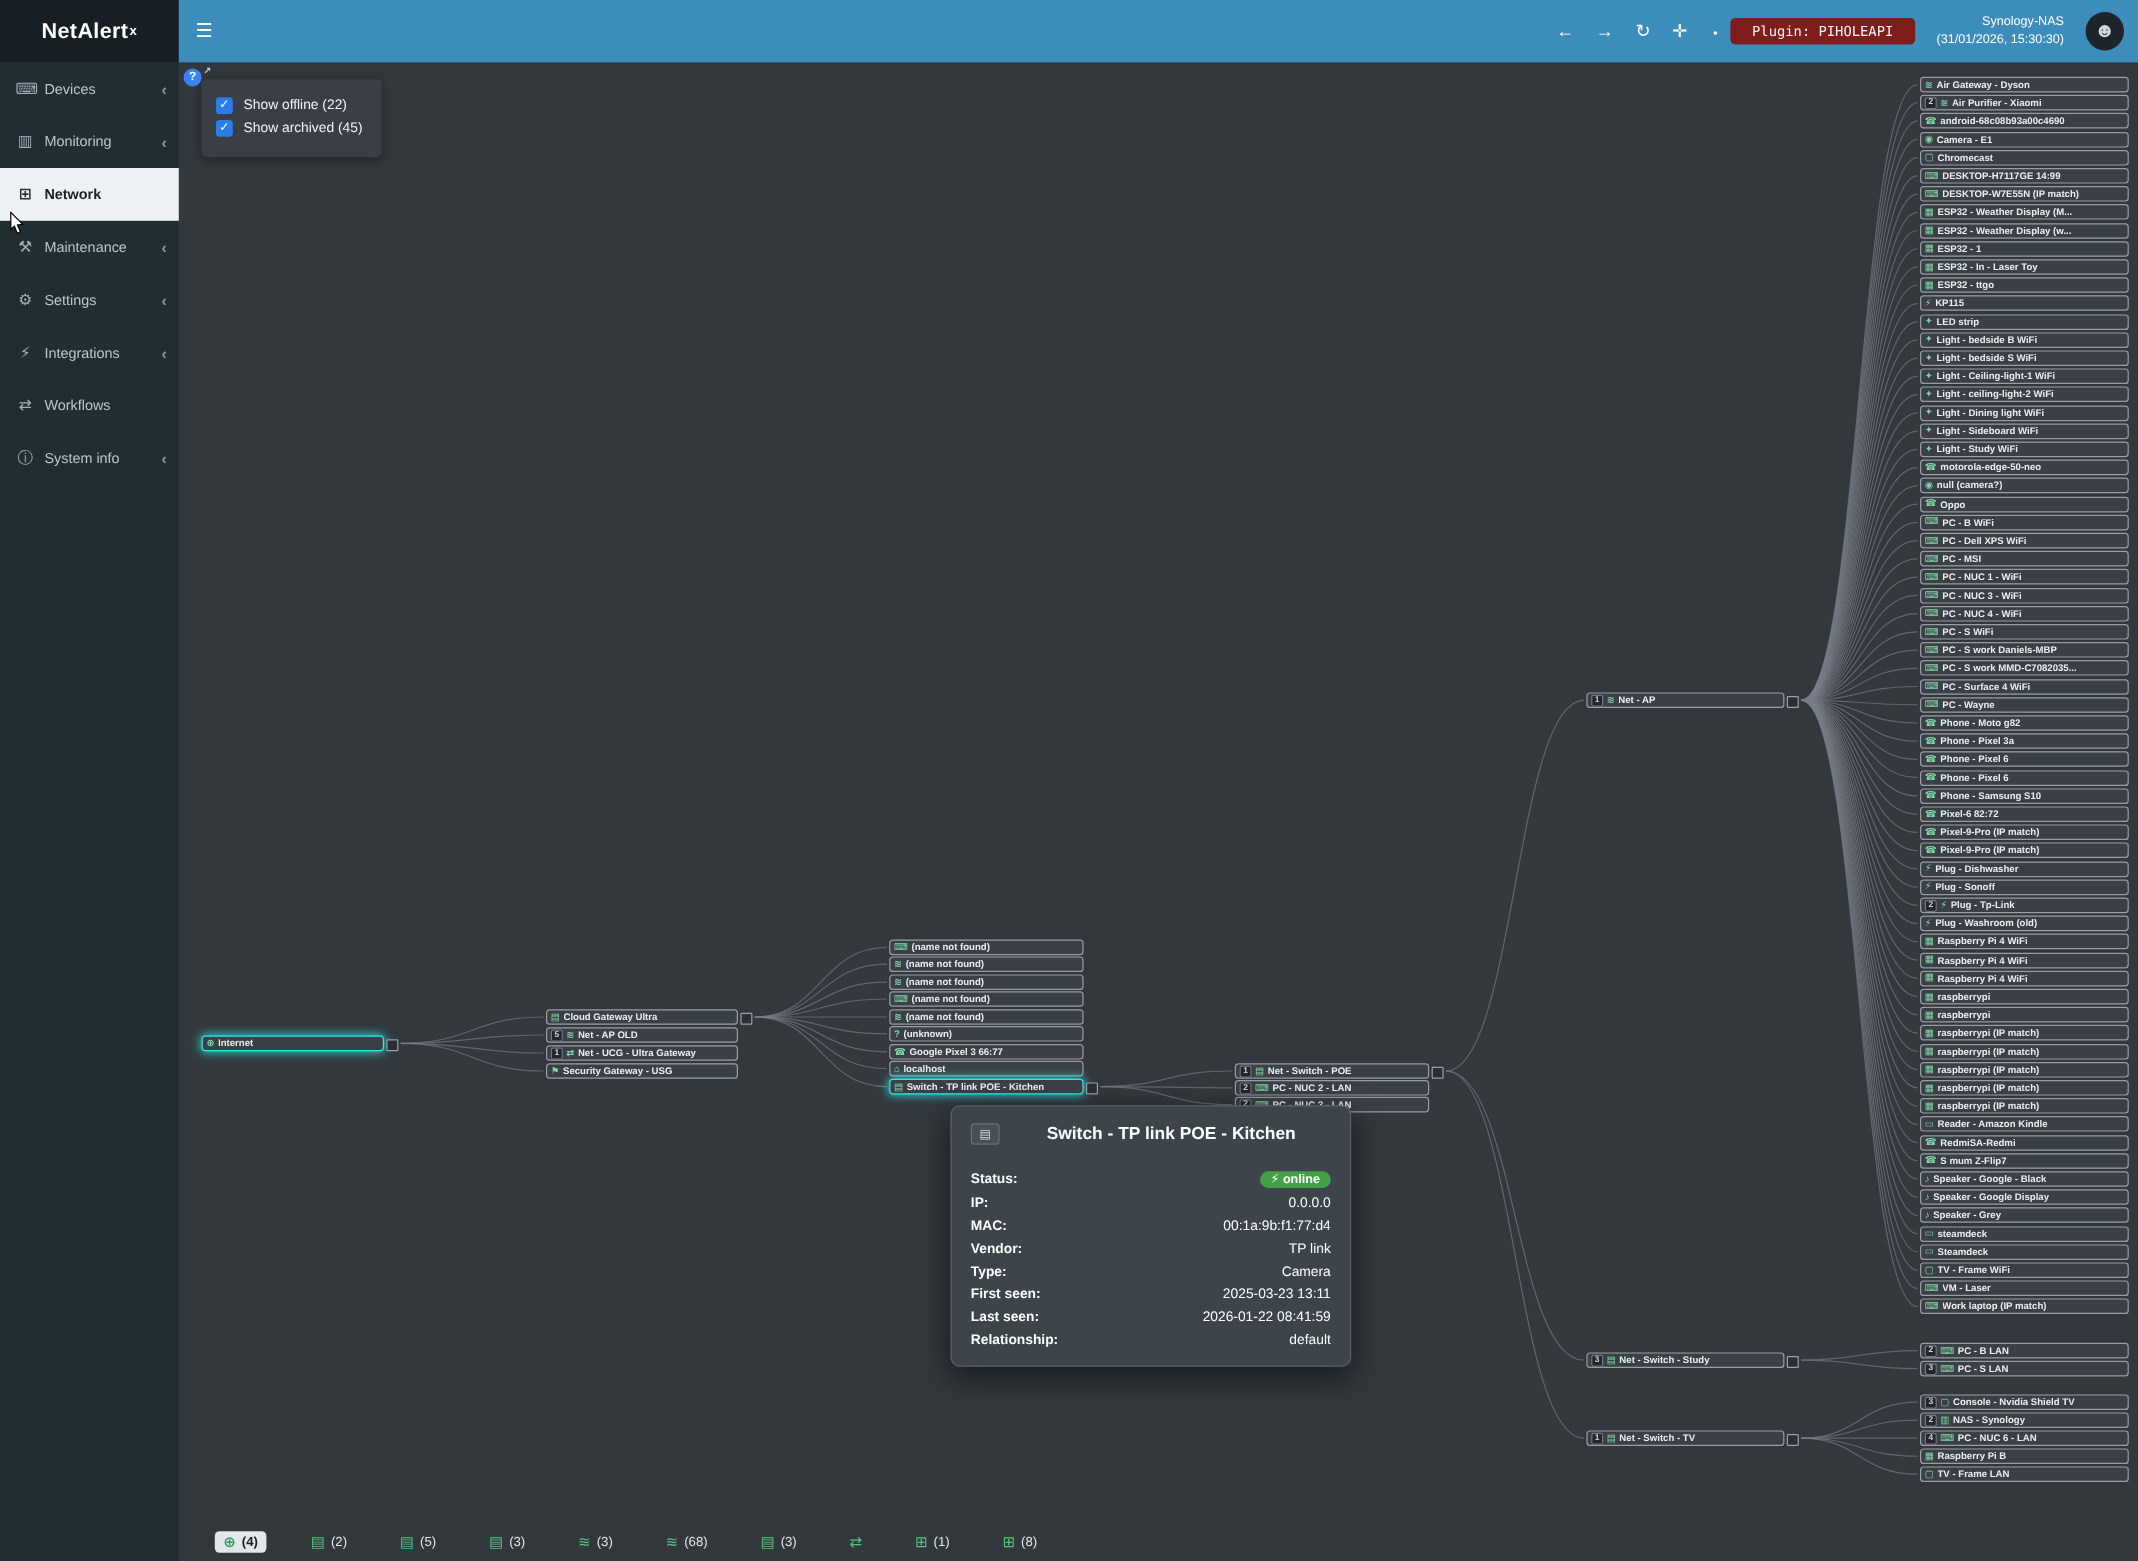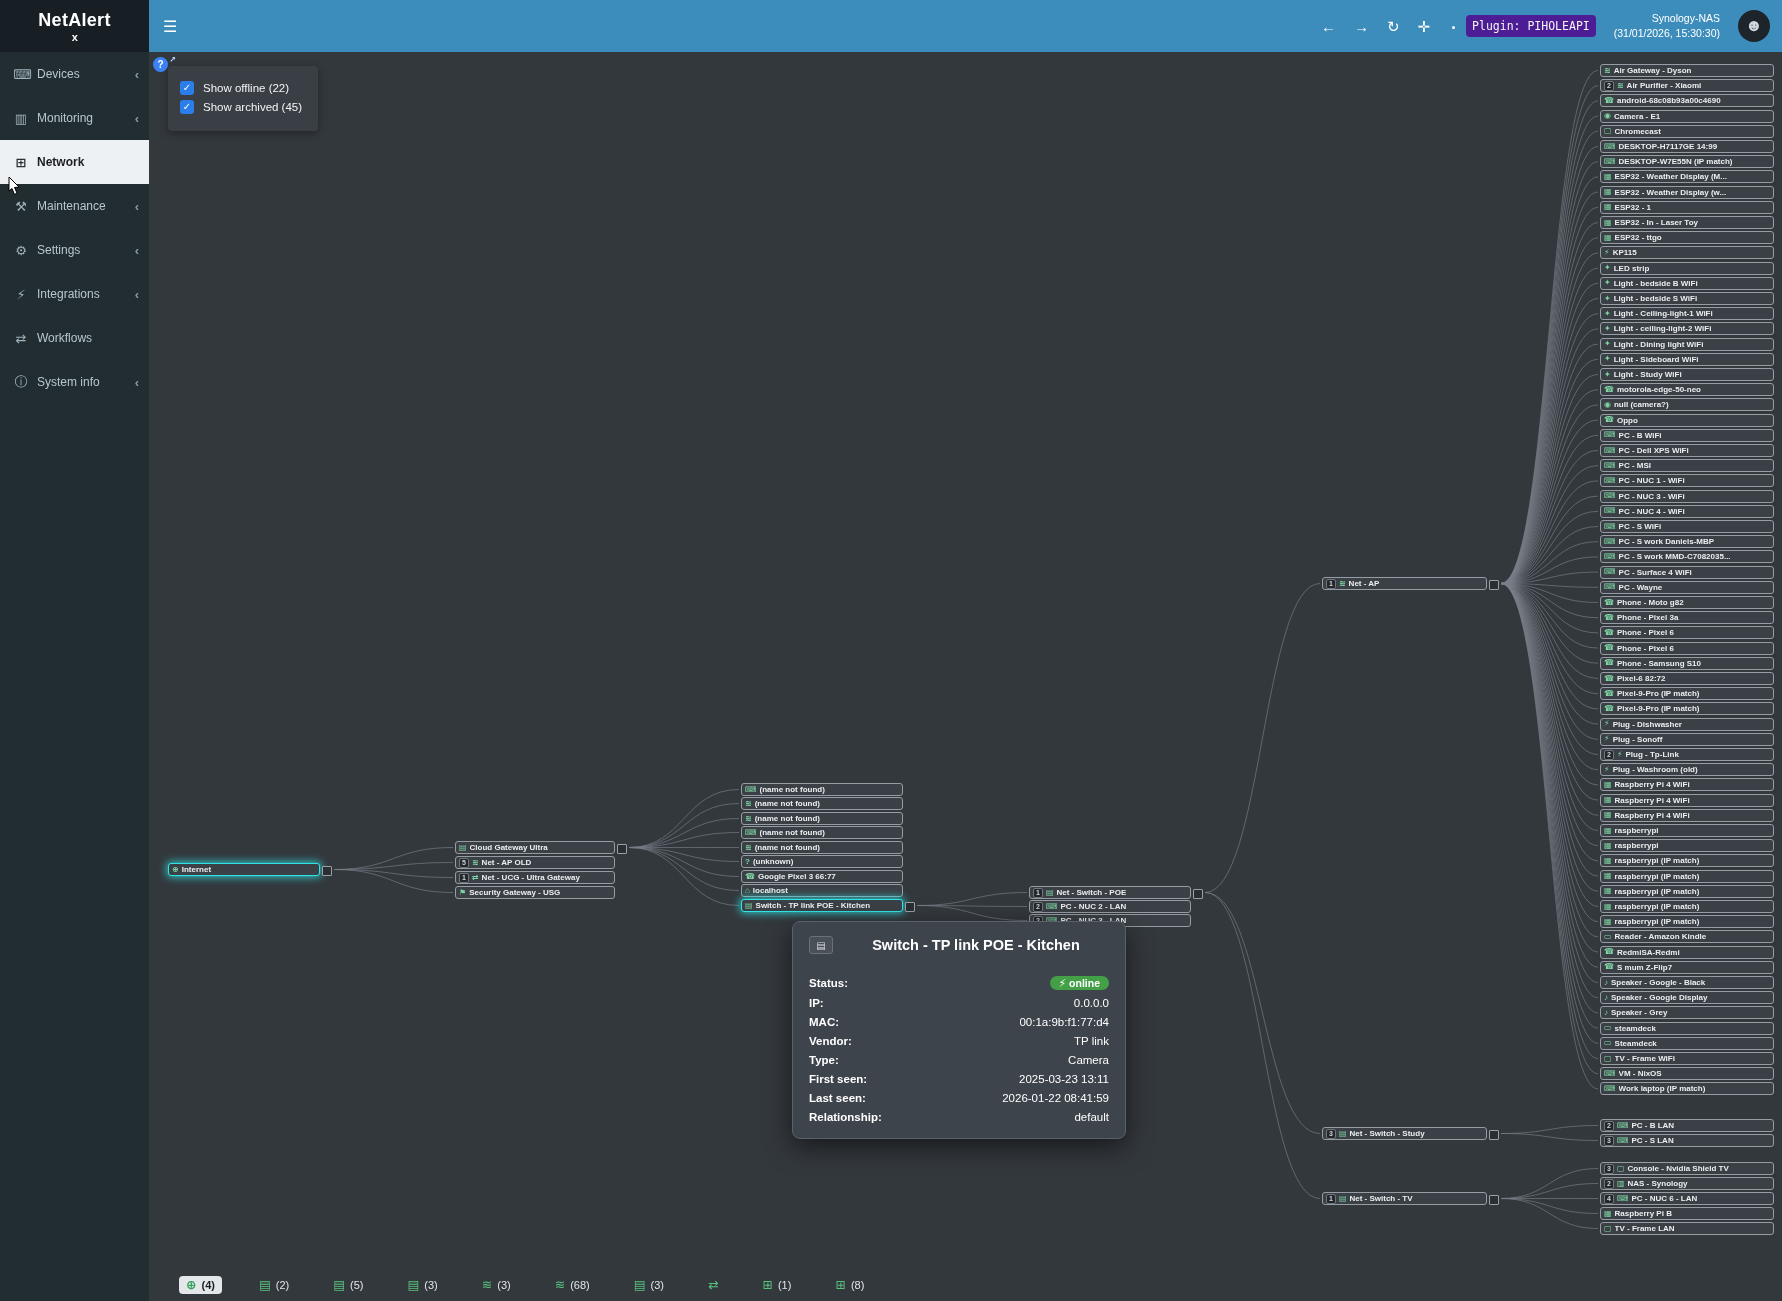--- a/index.html
+++ b/index.html
@@ -3,30 +3,30 @@
 <meta charset="utf-8">
 <style>
   html,body{margin:0;padding:0;background:#232629;}
   #app{position:relative;width:1782px;height:1301px;overflow:hidden;
        background:#33383d;font-family:"Liberation Sans","DejaVu Sans",sans-serif;
        -webkit-font-smoothing:antialiased;}
 
   
   #header{position:absolute;top:0;left:0;width:1782px;height:52px;display:flex;z-index:100;}
   #brand{width:149px;height:52px;background:#181f24;color:#fff;display:flex;align-items:center;
-         justify-content:center;font-size:18px;font-weight:bold;letter-spacing:.3px;flex-direction:column;}
+         justify-content:center;font-size:18px;font-weight:bold;letter-spacing:.3px;}
   #brand sup{font-size:11px;margin-left:1px;}
   #header-main{flex:1;background:#3d8dbc;display:flex;align-items:center;padding:0 10px 0 14px;}
   #hamburger{color:#fff;font-size:16px;cursor:pointer;}
   #header-right{margin-left:auto;display:flex;align-items:center;gap:18px;}
   .h-tool{color:#fff;font-size:15px;line-height:1;cursor:pointer;}
   .bell{width:11px;height:10px;background:#fff;border-radius:6px 6px 1px 1px;position:relative;}
   .bell:after{content:"";position:absolute;left:4px;bottom:-3px;width:3px;height:3px;background:#fff;border-radius:50%;}
-  #plugin-badge{background:#4c1d95;color:#f4f4f4;font-family:"DejaVu Sans Mono",monospace;
-      font-size:11.5px;padding:4px 6px;border-radius:4px;white-space:nowrap;}
+  #plugin-badge{background:#7f1d1d;color:#f4f4f4;font-family:"DejaVu Sans Mono",monospace;
+      font-size:11.5px;padding:4px 18px;border-radius:4px;white-space:nowrap;}
   #host-info{color:#fff;font-size:10.5px;line-height:1.4;text-align:right;}
   #avatar{width:32px;height:32px;border-radius:50%;background:#1d252a;color:#cfd8dc;display:flex;
       align-items:center;justify-content:center;font-size:17px;margin-right:2px;}
 
   
   #sidebar{position:absolute;top:52px;left:0;width:149px;bottom:0;background:#222d32;z-index:90;}
   .sb-item{height:44px;display:flex;align-items:center;gap:8px;padding:0 10px 0 13px;
       color:#b8c7ce;font-size:12px;cursor:pointer;}
   .sb-item .sb-icon{width:16px;font-size:13px;text-align:center;color:#9eb0b8;}
   .sb-item .sb-chev{margin-left:auto;color:#8a9ba3;font-size:13px;font-weight:bold;}
@@ -539,21 +539,21 @@
       <div class="gnode" style="left: 1600px; top: 1036.8px; width: 174px;">
         <span class="nicon">▭</span>
         <span class="nlabel">Steamdeck</span>
       </div>
       <div class="gnode" style="left: 1600px; top: 1052px; width: 174px;">
         <span class="nicon">▢</span>
         <span class="nlabel">TV - Frame WiFi</span>
       </div>
       <div class="gnode" style="left: 1600px; top: 1067.2px; width: 174px;">
         <span class="nicon">⌨</span>
-        <span class="nlabel">VM - NixOS</span>
+        <span class="nlabel">VM - Laser</span>
       </div>
       <div class="gnode" style="left: 1600px; top: 1082.4px; width: 174px;">
         <span class="nicon">⌨</span>
         <span class="nlabel">Work laptop (IP match)</span>
       </div>
       <div class="gnode" style="left: 1600px; top: 1119px; width: 174px;">
         <span class="nbadge">2</span>
         <span class="nicon">⌨</span>
         <span class="nlabel">PC - B LAN</span>
       </div>

